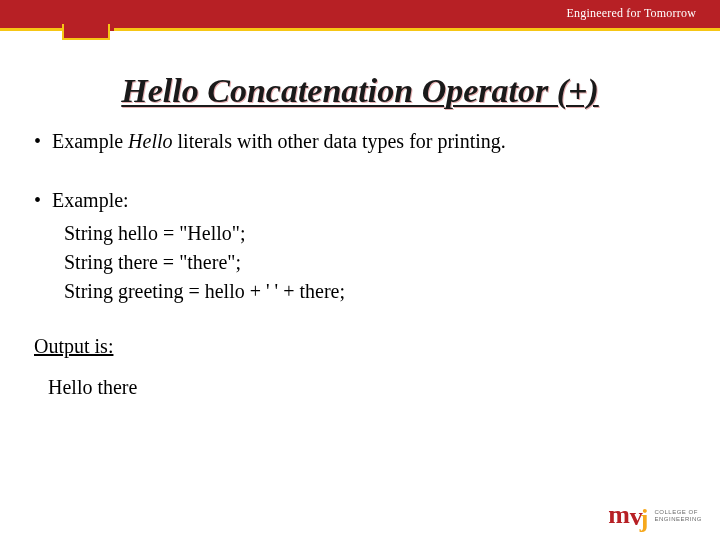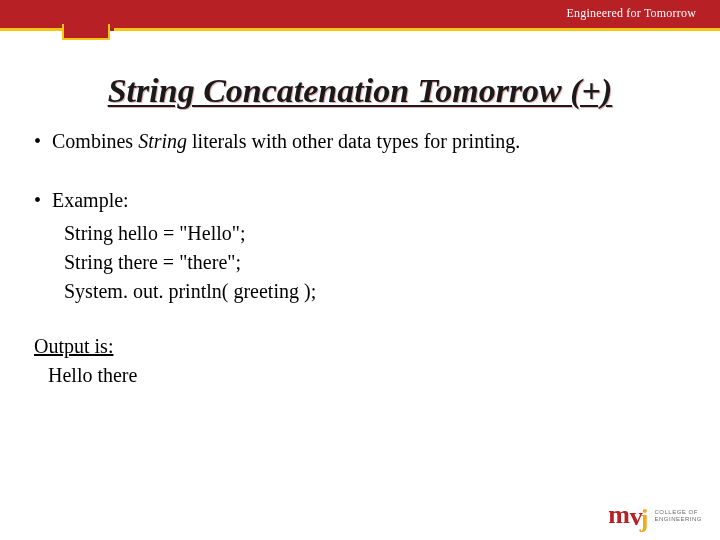--- a/index.html
+++ b/index.html
@@ -88,21 +88,21 @@
   .code-block div { margin-bottom: 2px; }
   .gap { height: 26px; }
   .output-label {
     margin-top: 28px;
     text-decoration: underline;
     font-size: 20px;
   }
   .output-value {
     margin-left: 14px;
     font-size: 20px;
-    margin-top: 2px;
+    margin-top: 14px;
   }
   .logo {
     position: absolute;
     right: 18px;
     bottom: 14px;
     display: flex;
     align-items: center;
     gap: 6px;
   }
   .logo-mark {
@@ -139,42 +139,42 @@
 <body>
 
 <div class="header-bar">
   <div class="header-tagline">Engineered for Tomorrow</div>
 </div>
 <div class="gold-line">
     <div class="cut"></div>
   </div>
 <div class="notch"></div>
 
-<h1 class="slide-title">String Concatenation Tomorrow (+)</h1>
+<h1 class="slide-title">Hello Concatenation Operator (+)</h1>
 
 <div class="content">
 
   <div class="bullet">
     <div class="dot">•</div>
     <div class="txt">
-      <span>Combines </span><span class="italic">String</span><span> literals with other data types for printing.</span>
+      <span>Example </span><span class="italic">Hello</span><span> literals with other data types for printing.</span>
     </div>
   </div>
 
   <div class="gap"></div>
 
   <div class="bullet">
     <div class="dot">•</div>
     <div class="txt underline">Example:</div>
   </div>
 
   <div class="code-block">
     <div>String hello = "Hello";</div>
     <div>String there = "there";</div>
-    <div>System. out. println( greeting );</div>
+    <div>String greeting = hello + ' ' + there;</div>
   </div>
 
   <div class="output-label">Output is:</div>
   <div class="output-value">Hello there</div>
 </div>
 
 <div class="logo">
   <div class="logo-mark">
     <span class="m">m</span><span class="v">v</span><span class="j">j</span>
   </div>

